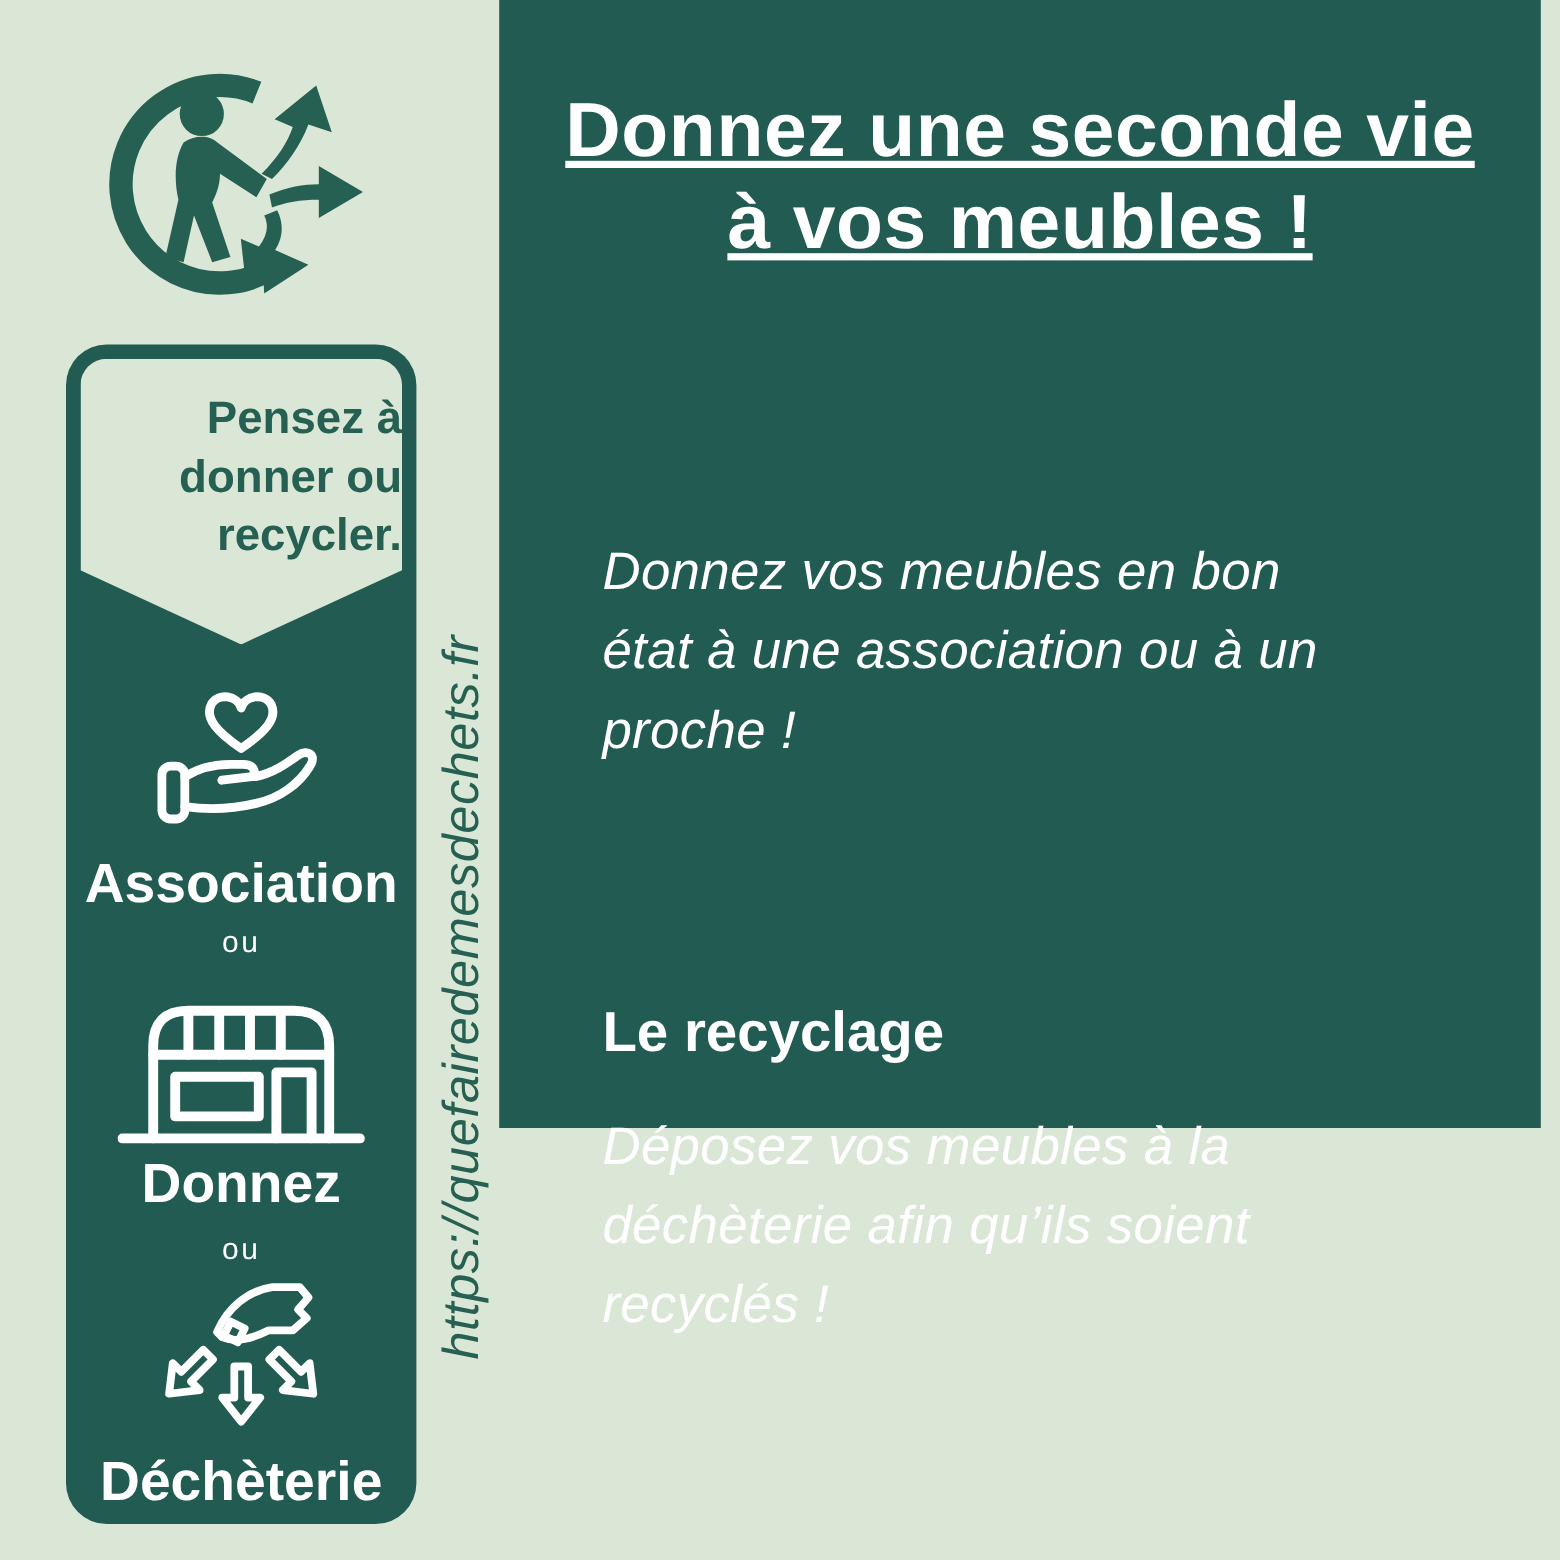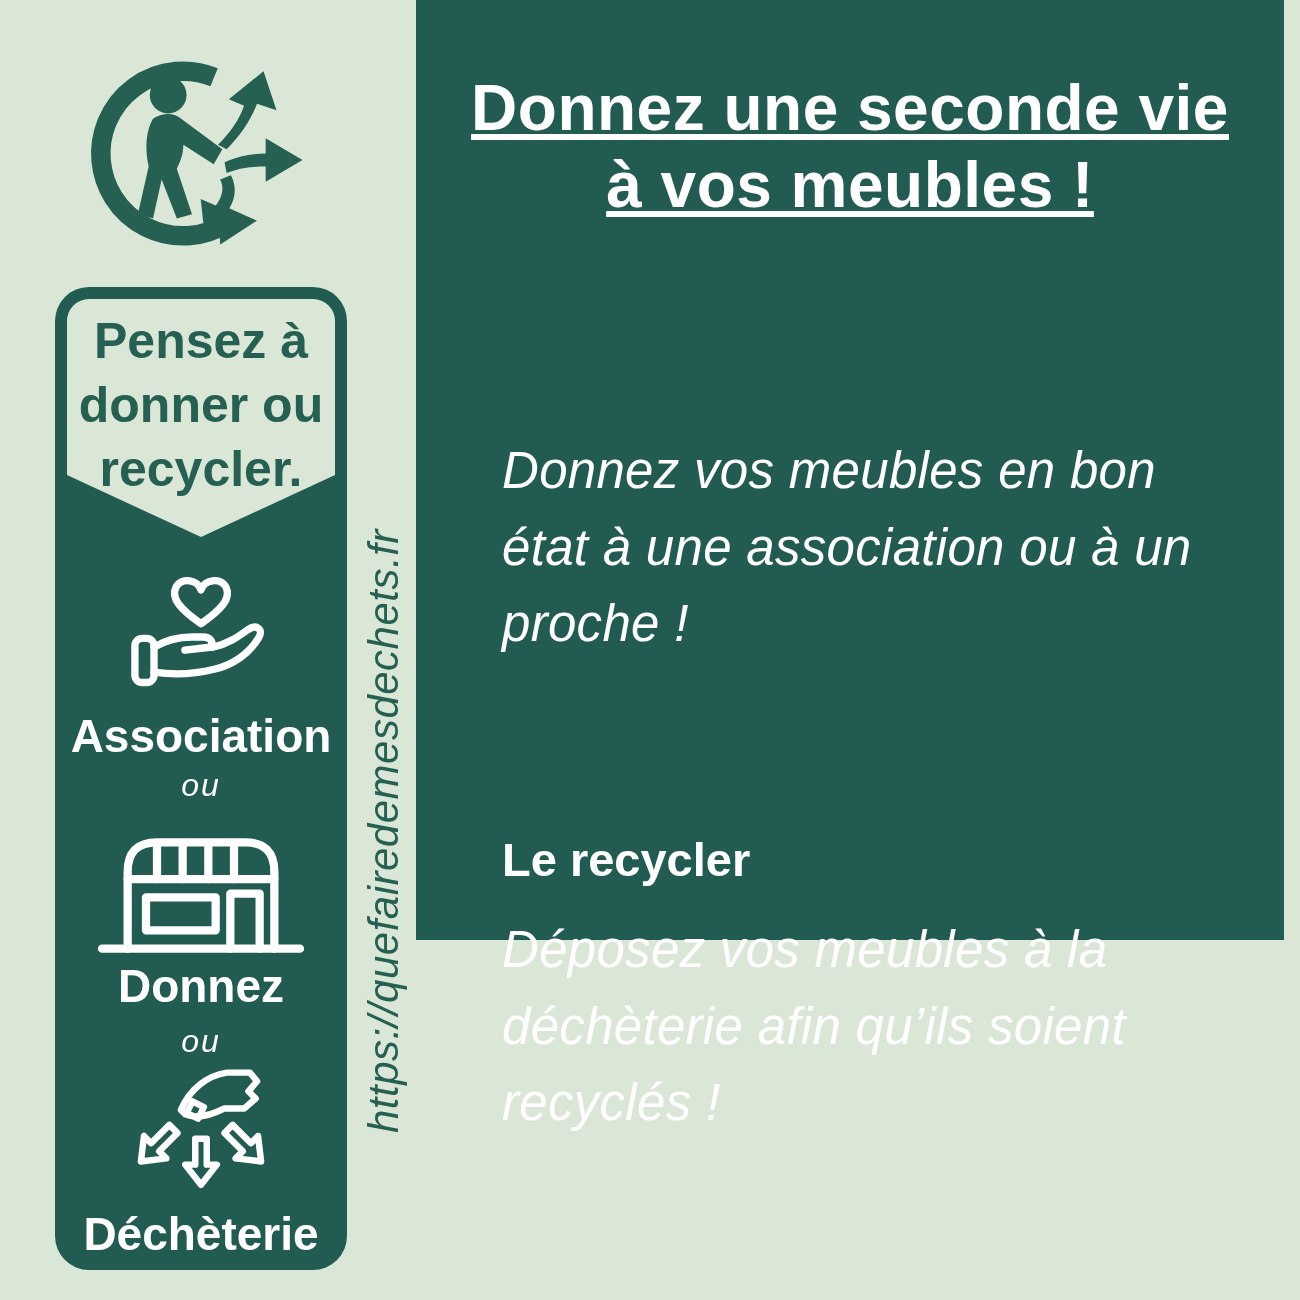--- a/index.html
+++ b/index.html
@@ -25,21 +25,21 @@
   .main-title{
     margin-top:70px;text-align:center;
     font-size:64px;font-weight:bold;line-height:1.2;
     white-space:pre-line;letter-spacing:.5px;
   }
   .section{position:absolute;left:86px;width:740px;}
   .section-don{top:408px;}
   .section-recyclage{top:832px;}
   .section-heading{font-size:47px;font-weight:bold;}
   .section-body{
-    margin-top:25px;font-size:51px;font-style:italic;
+    margin-top:36px;font-size:44px;font-style:italic;
     line-height:1.5;white-space:pre-line;letter-spacing:.3px;
   }
 
   
   .triman{position:absolute;left:88px;top:45px;}
 
   
   .site-url{
     position:absolute;left:358px;top:478px;height:706px;width:52px;
     writing-mode:vertical-rl;transform:rotate(180deg);
@@ -54,34 +54,34 @@
     background:var(--dark-panel);border-radius:34px;
     display:flex;flex-direction:column;align-items:center;
   }
   .flag{
     margin-top:12px;width:268px;height:238px;
     background:var(--light-bg);
     border-radius:22px 22px 0 0;
     clip-path:polygon(0 0,100% 0,100% 74%,50% 100%,0 74%);
   }
   .flag-text{
-    padding-top:10px;text-align:center;
-    font-size:50px;font-weight:bold;line-height:1.28;
+    padding-top:26px;text-align:right;
+    font-size:38px;font-weight:bold;line-height:1.28;
     color:var(--dark-text);white-space:pre-line;
   }
   .opt-icon{display:block;}
   .icon-heart-hand{margin-top:28px;}
   .icon-store{margin-top:24px;}
   .icon-dech{margin-top:8px;}
   .opt-label{
     margin-top:8px;color:var(--white-text);
     font-size:46px;font-weight:bold;line-height:44px;text-align:center;
   }
   .ou-sep{
-    color:var(--white-text);font-size:32px;font-style:italic;
+    color:var(--white-text);font-size:25px;
     line-height:30px;text-align:center;letter-spacing:2px;
   }
   .ou-1{margin-top:12px;}
   .ou-2{margin-top:18px;}
   .label-dech{margin-top:10px;text-align:center;}
   svg{display:block;}
 </style>
 </head>
 <body>
 
@@ -91,21 +91,21 @@
     <h1 class="main-title">Donnez une seconde vie
 à vos meubles !</h1>
 
     <div class="section section-don">
       <p class="section-body">Donnez vos meubles en bon
 état à une association ou à un
 proche !</p>
     </div>
 
     <div class="section section-recyclage">
-      <h2 class="section-heading">Le recycler</h2>
+      <h2 class="section-heading">Le recyclage</h2>
       <p class="section-body">Déposez vos meubles à la
 déchèterie afin qu’ils soient
 recyclés !</p>
     </div>
   </div>
 
   <svg class="triman" width="234" height="217" viewBox="0 0 108 100" fill="#266052">
 
     <path d="M58.2,14.8 A38,38 0 1 0 64.1,82.2" fill="none" stroke="#266052" stroke-width="9"></path>
     <polygon points="78,81 60,73 61,92"></polygon>

